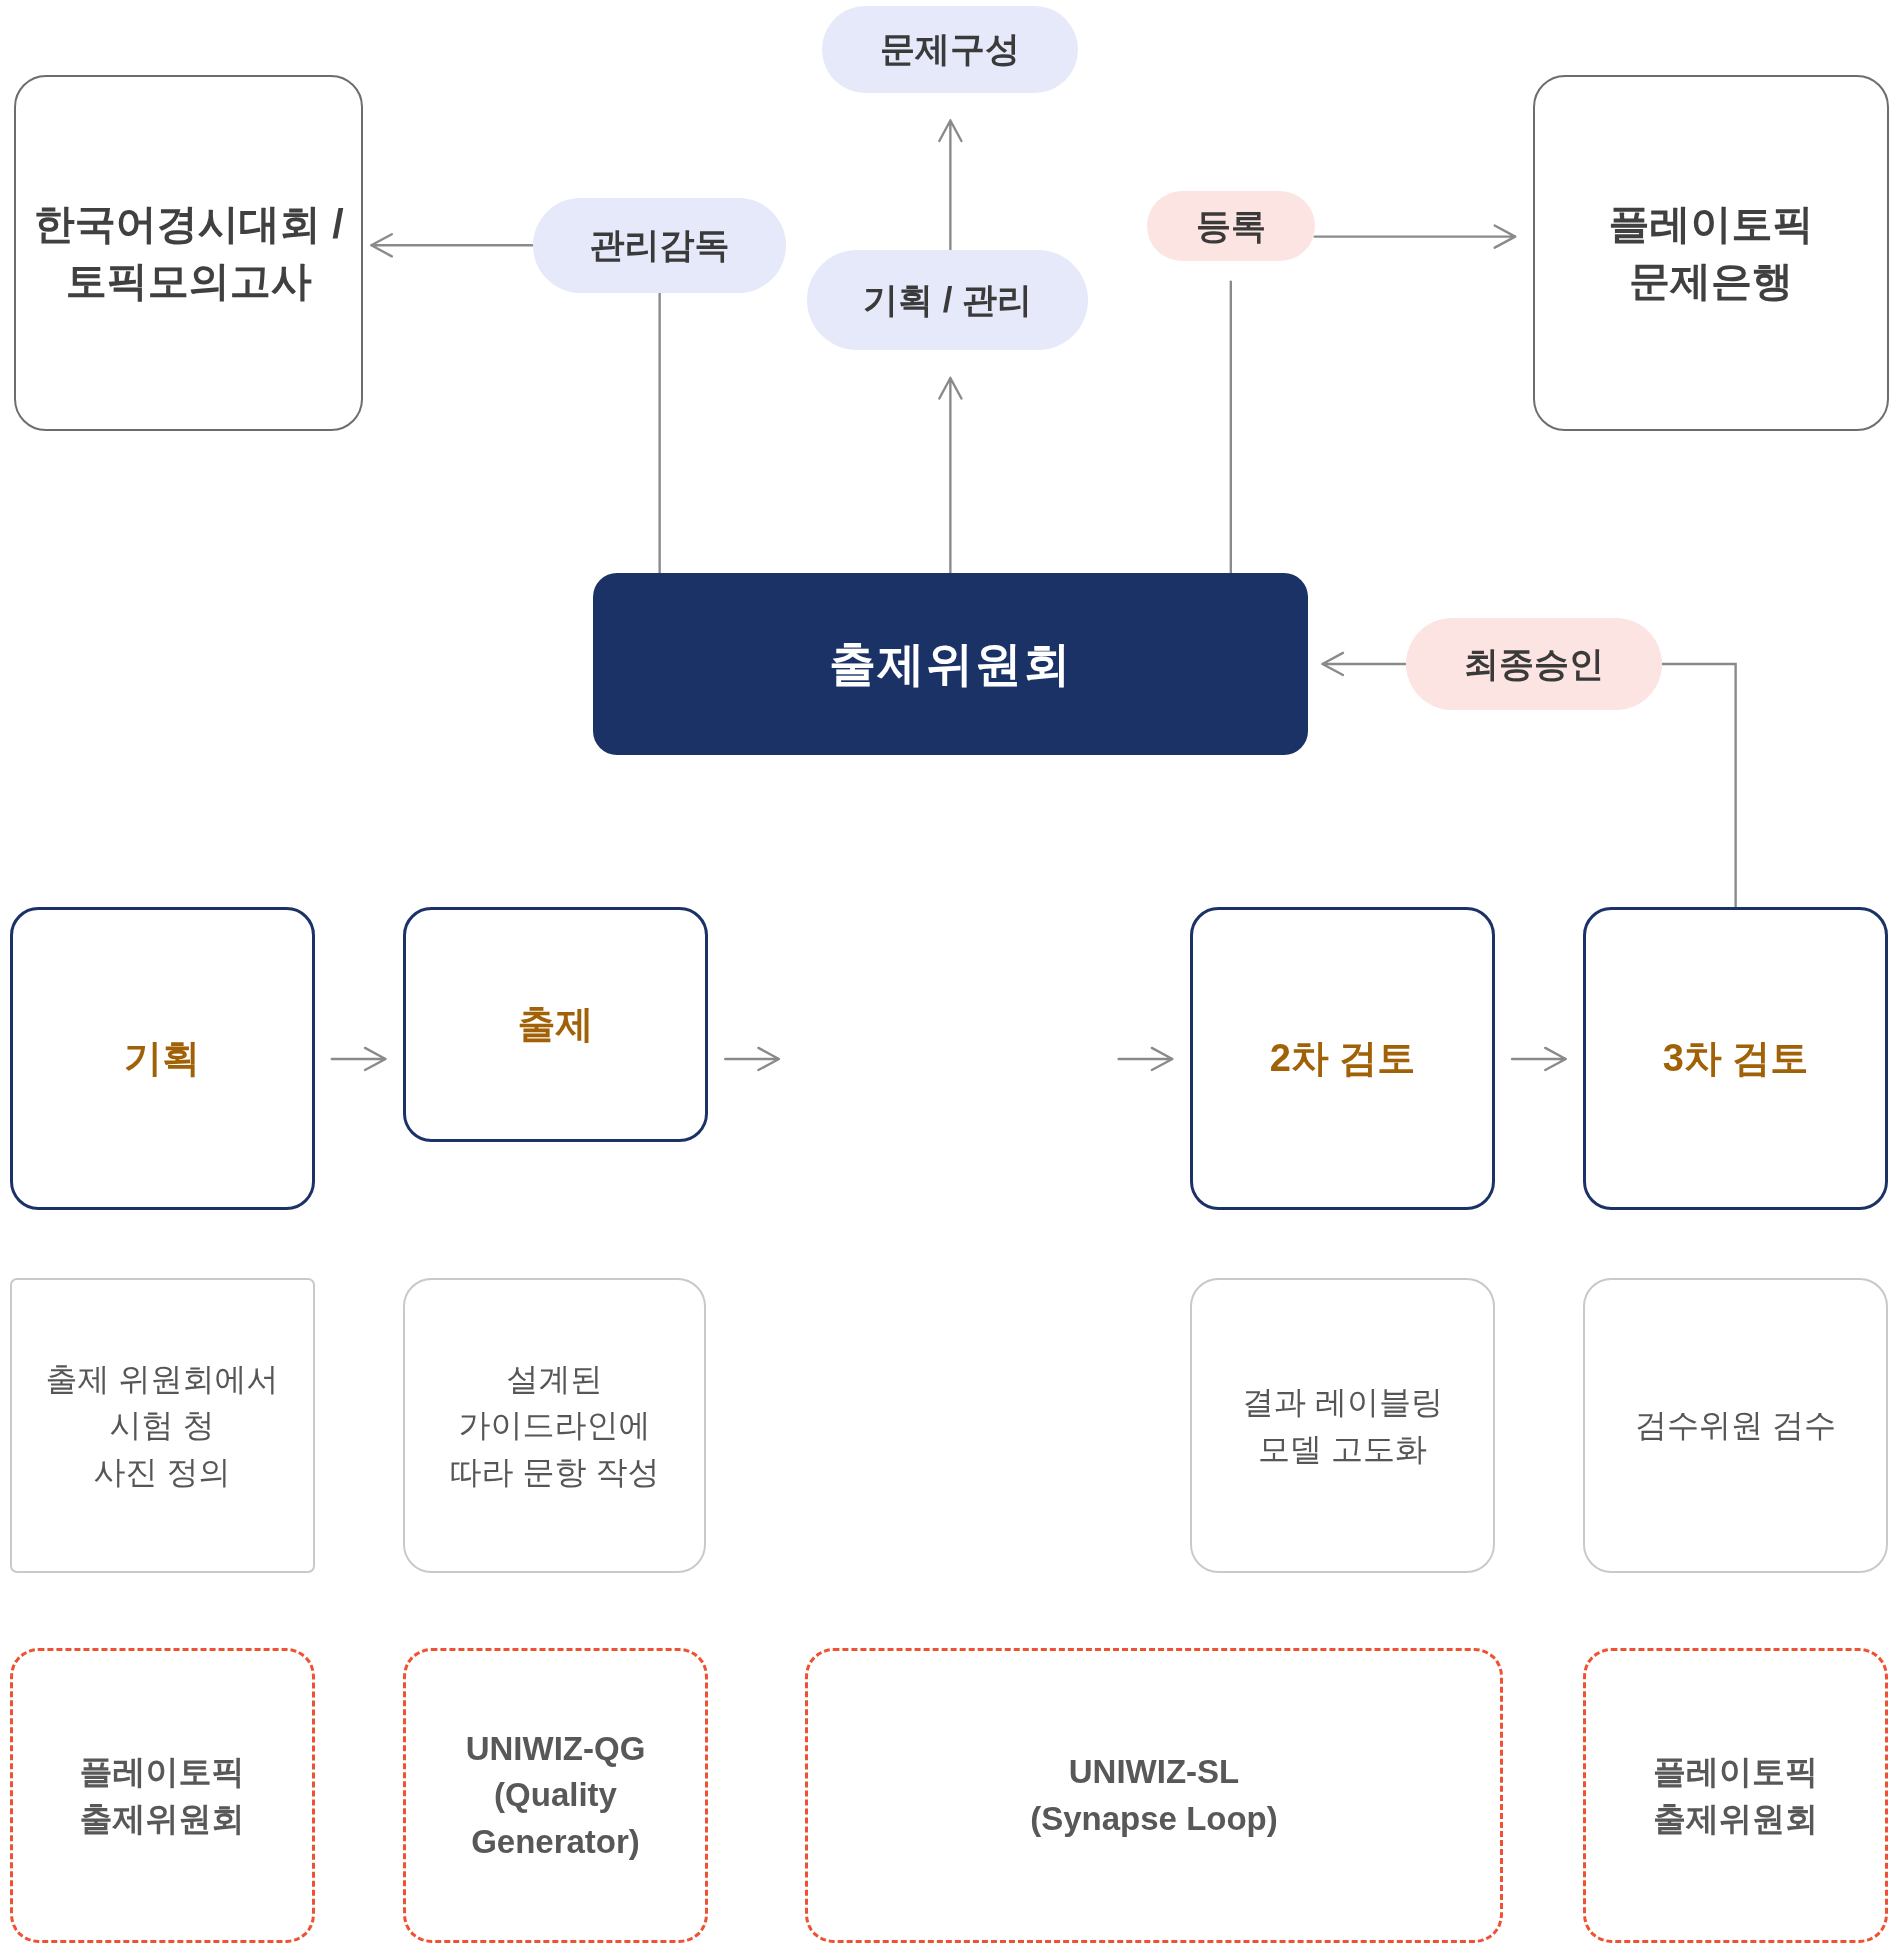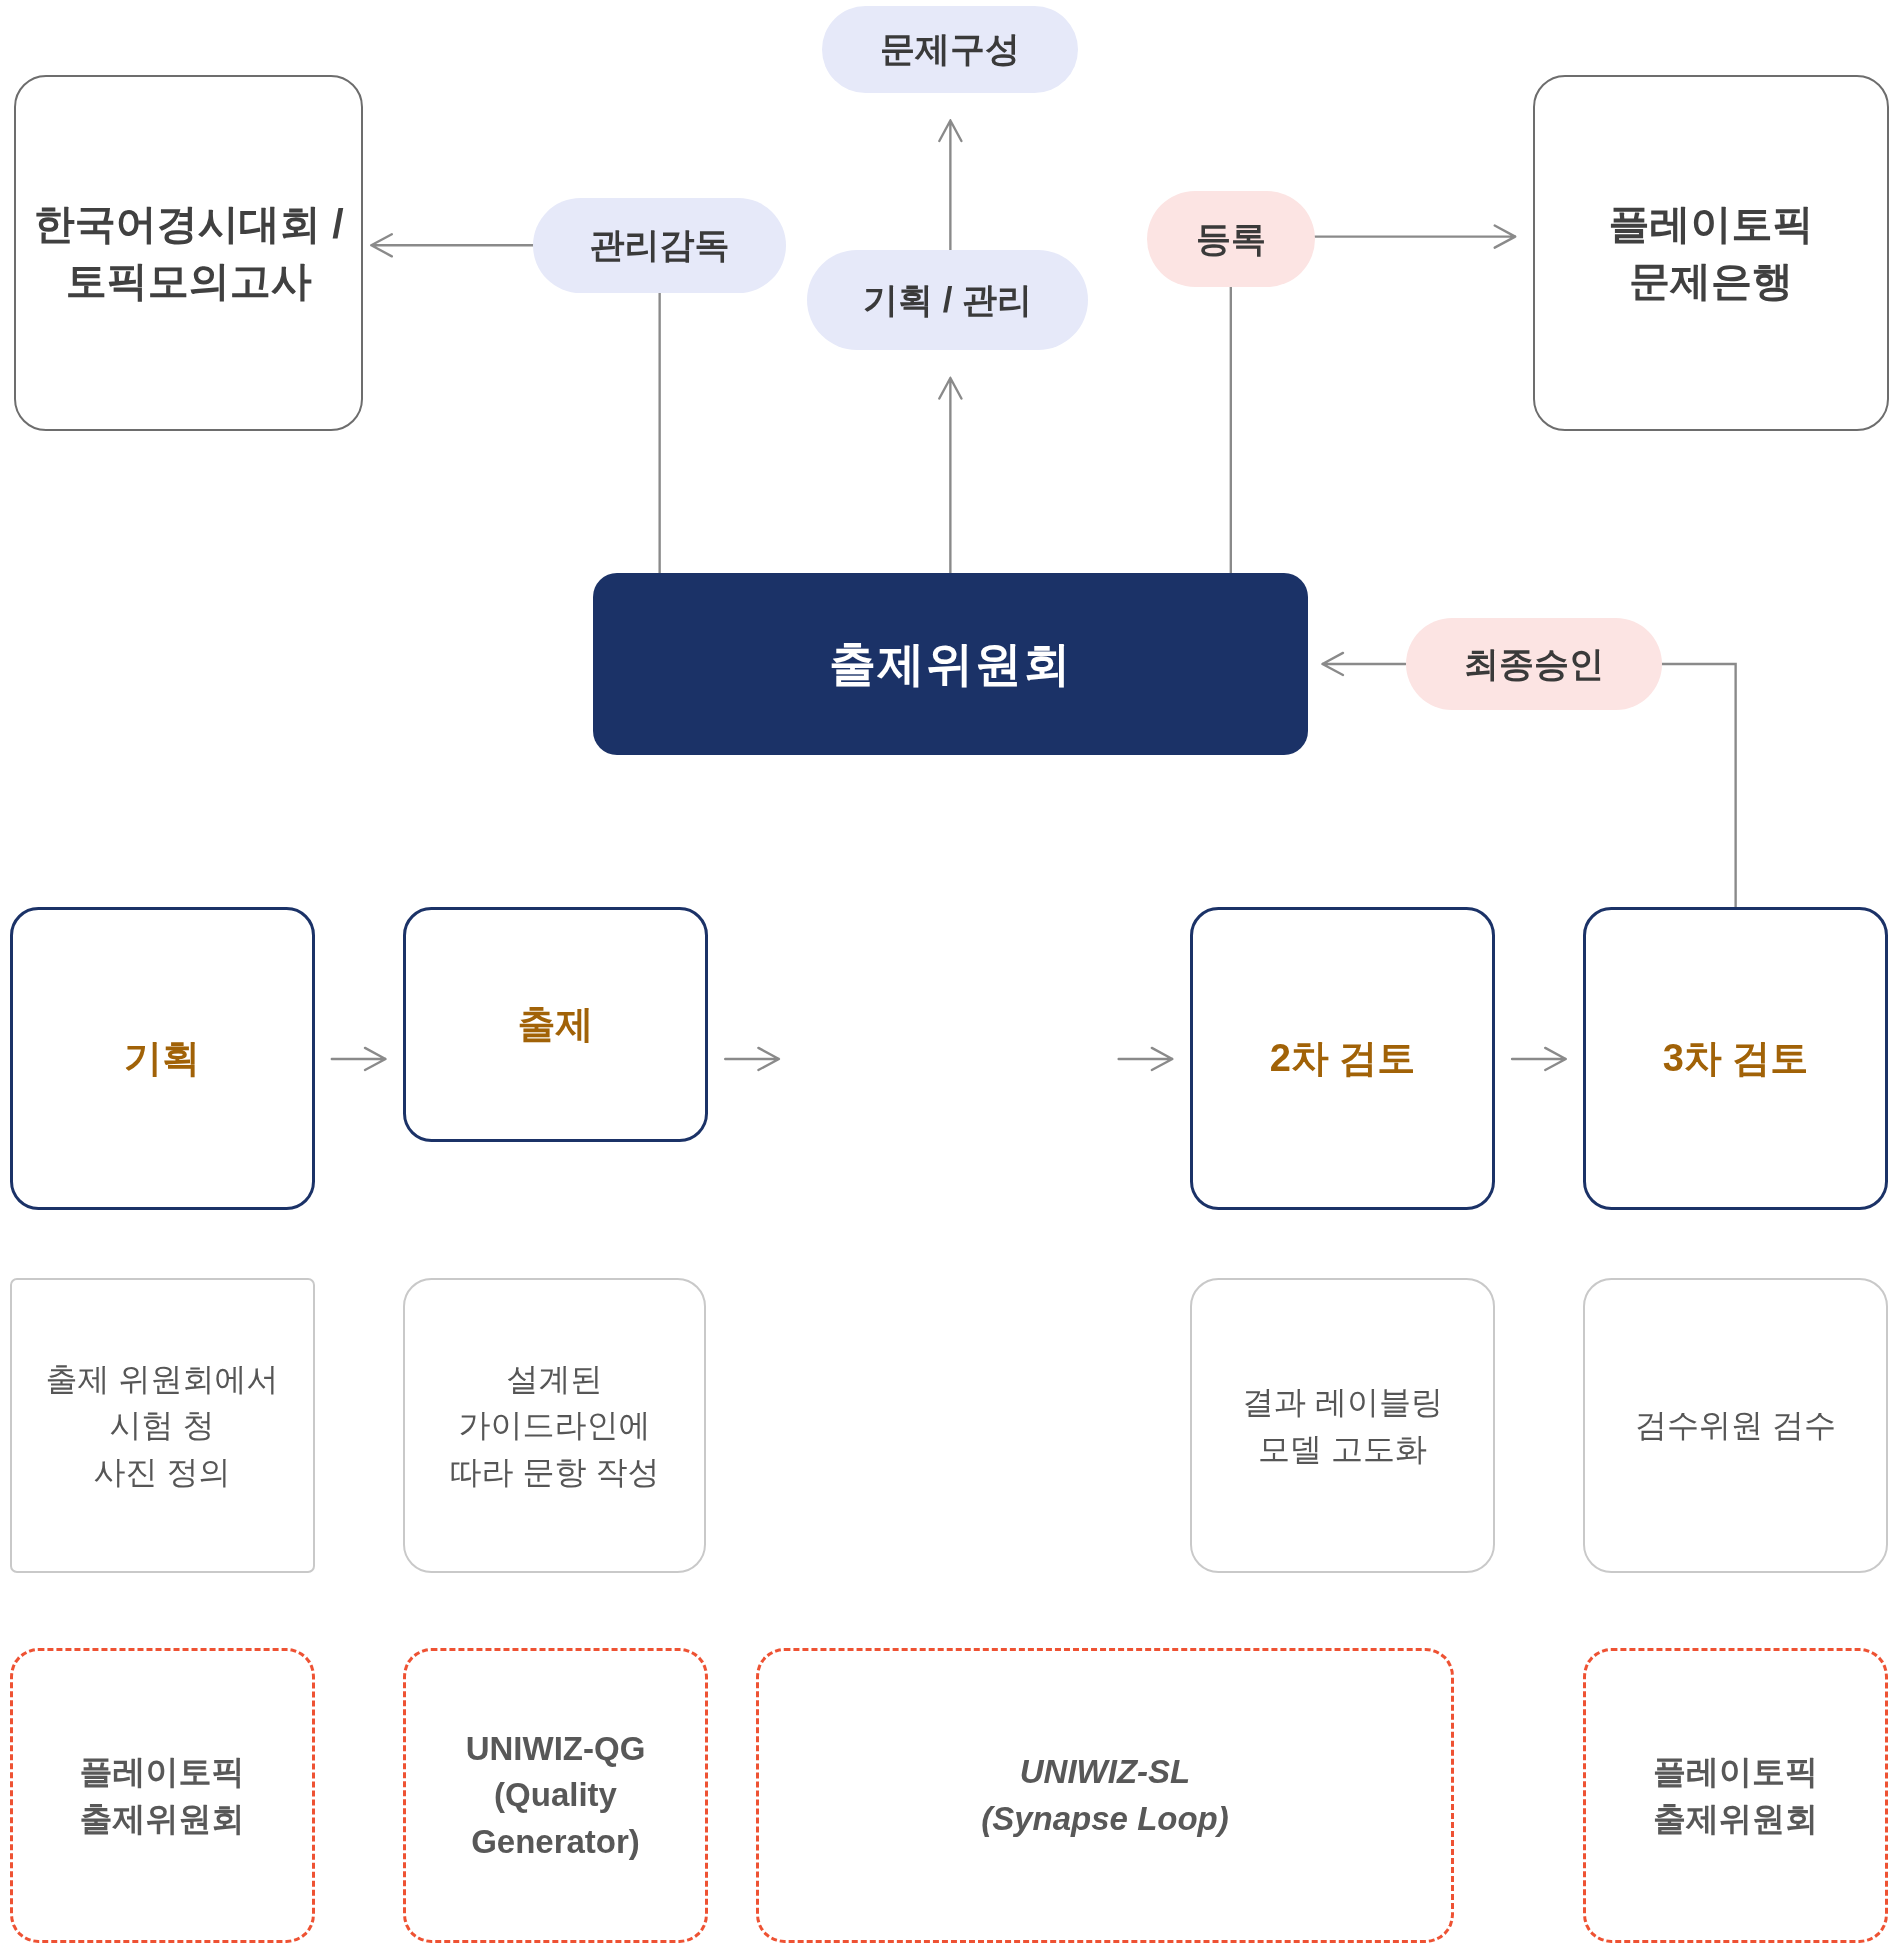--- a/index.html
+++ b/index.html
@@ -104,21 +104,21 @@
 
   <div class="node outline-box" style="left:1533px;top:75px;width:356px;height:356px;">플레이토픽
 문제은행</div>
 
   <div class="node pill pill-lavender" style="left:822px;top:6.3px;width:256px;height:87px;">문제구성</div>
 
   <div class="node pill pill-lavender" style="left:533px;top:198px;width:253px;height:95px;">관리감독</div>
 
   <div class="node pill pill-lavender" style="left:807px;top:250px;width:281px;height:100px;">기획 / 관리</div>
 
-  <div class="node pill pill-pink" style="left:1147px;top:191px;width:168px;height:96px;">등록</div>
+  <div class="node pill pill-pink" style="left:1147px;top:191px;width:168px;height:70px;">등록</div>
 
   <div class="node pill pill-pink" style="left:1406px;top:618px;width:256px;height:92px;">최종승인</div>
 
   <div class="node navy-box" style="left:593px;top:573px;width:715px;height:182px;">출제위원회</div>
 
   <div class="node stage-box" style="left:9.5px;top:907px;width:305px;height:303px;">기획</div>
   <div class="node stage-box" style="left:403px;top:907px;width:305px;height:235px;">출제</div>
   <div class="node stage-box" style="left:1190px;top:907px;width:305px;height:303px;">2차 검토</div>
   <div class="node stage-box" style="left:1583px;top:907px;width:305px;height:303px;">3차 검토</div>
 
@@ -130,19 +130,19 @@
 따라 문항 작성</div>
   <div class="node desc-box" style="left:1190px;top:1278px;width:305px;height:295px;">결과 레이블링
 모델 고도화</div>
   <div class="node desc-box" style="left:1583px;top:1278px;width:305px;height:295px;">검수위원 검수</div>
 
   <div class="node dash-box" style="left:9.5px;top:1648px;width:305px;height:295px;">플레이토픽
 출제위원회</div>
   <div class="node dash-box" style="left:403px;top:1648px;width:305px;height:295px;">UNIWIZ-QG
 (Quality
 Generator)</div>
-  <div class="node dash-box" style="left:756px;top:1648px;width:698px;height:295px;font-style:italic;">UNIWIZ-SL
+  <div class="node dash-box" style="left:805px;top:1648px;width:698px;height:295px;">UNIWIZ-SL
 (Synapse Loop)</div>
   <div class="node dash-box" style="left:1583px;top:1648px;width:305px;height:295px;">플레이토픽
 출제위원회</div>
 
 </div>
 
 
 </body></html>

